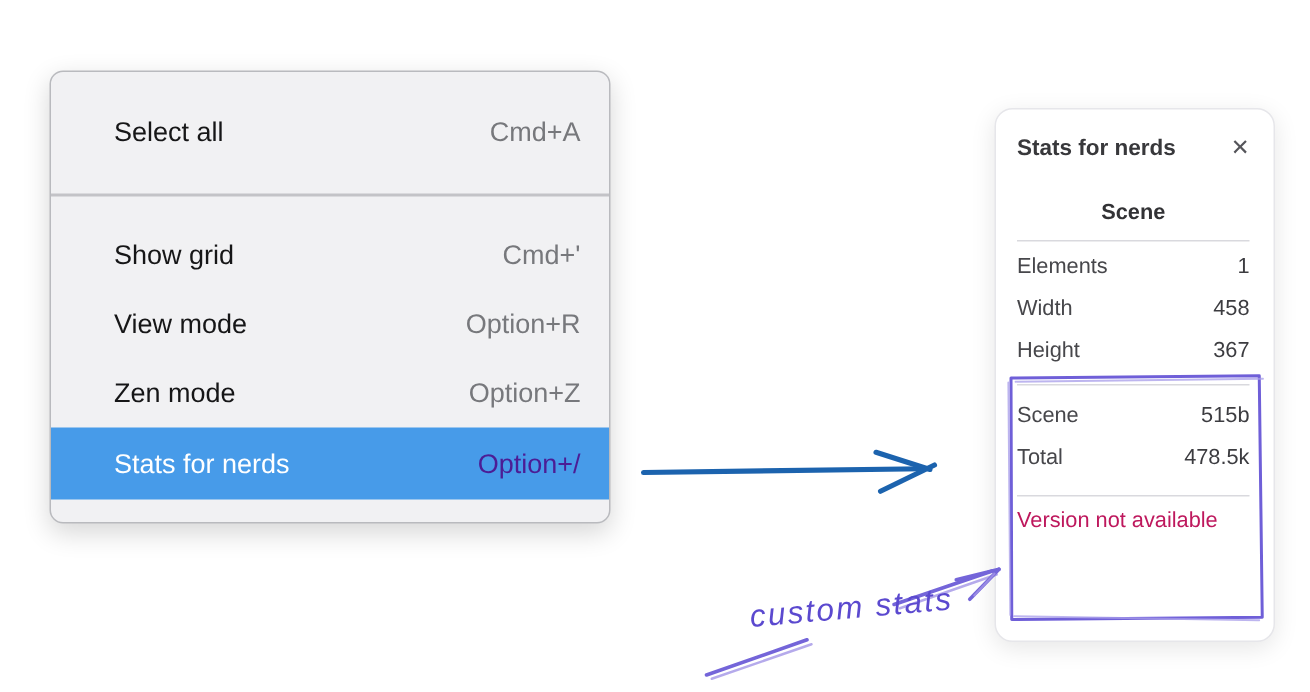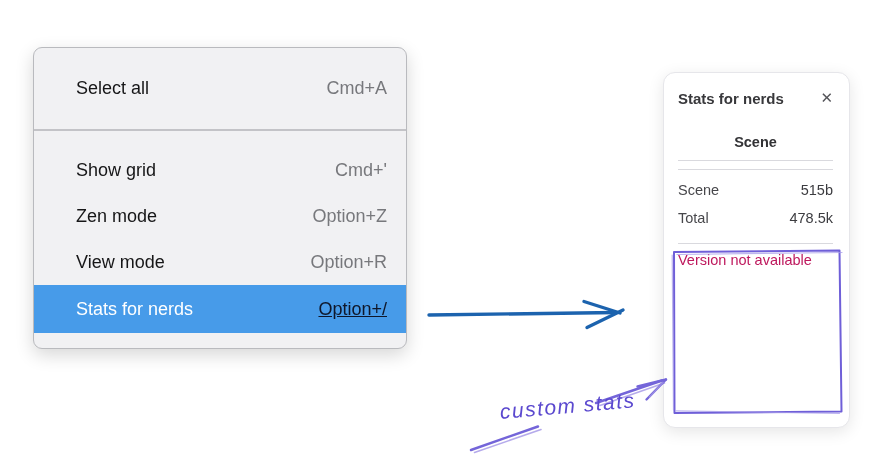--- a/index.html
+++ b/index.html
@@ -15,21 +15,21 @@
   }
   .menu-sec-top { padding-top: 17px; padding-bottom: 18px; }
   .menu-divider { border: 0; border-top: 2px solid #c3c3c7; }
   .menu-sec-bottom { padding-top: 16px; padding-bottom: 18px; }
   .menu-item {
     height: 46px; display: flex; align-items: center; justify-content: space-between;
     padding: 0 19px 0 42px; font-size: 18px; color: #161617; cursor: default;
   }
   .menu-item .shortcut { color: #77787c; }
   .menu-item.selected { height: 48px; background: #479be9; color: #ffffff; }
-  .menu-item.selected .shortcut { color: #0f172a; text-decoration: underline; }
+  .menu-item.selected .shortcut { color: #4c1d95; }
 
   
   .stats-panel {
     position: absolute; left: 663px; top: 72px; width: 187px; height: 356px;
     background: #ffffff; border: 1px solid #e6e6ea; border-radius: 12px;
     box-shadow: 0 4px 16px rgba(0,0,0,0.10);
     padding: 16px 16px 0 14px; font-size: 14.5px; color: #434347;
   }
   .panel-header { display: flex; align-items: center; justify-content: space-between; height: 18px; }
   .panel-title { font-size: 15px; font-weight: bold; color: #38383b; }
@@ -70,42 +70,56 @@
         <span class="shortcut">Cmd+A</span>
       </div>
     </div>
     <hr class="menu-divider">
     <div class="menu-sec-bottom">
       <div class="menu-item">
         <span>Show grid</span>
         <span class="shortcut">Cmd+'</span>
       </div>
       <div class="menu-item">
+        <span>View mode</span>
+        <span class="shortcut">Option+R</span>
+      </div>
+      <div class="menu-item">
         <span>Zen mode</span>
         <span class="shortcut">Option+Z</span>
-      </div>
-      <div class="menu-item">
-        <span>View mode</span>
-        <span class="shortcut">Option+R</span>
       </div>
       <div class="menu-item selected">
         <span>Stats for nerds</span>
         <span class="shortcut">Option+/</span>
       </div>
     </div>
   </div>
 
   <div class="stats-panel">
     <div class="panel-header">
       <span class="panel-title">Stats for nerds</span>
       <button class="close-button"><span>✕</span></button>
     </div>
 
     <div class="sec-heading h-scene">Scene</div>
     <hr class="rule r-scene">
+    <div class="rows-scene">
+      <div class="stat-row">
+        <span class="stat-label">Elements</span>
+        <span class="stat-value">1</span>
+      </div>
+      <div class="stat-row">
+        <span class="stat-label">Width</span>
+        <span class="stat-value">458</span>
+      </div>
+      <div class="stat-row">
+        <span class="stat-label">Height</span>
+        <span class="stat-value">367</span>
+      </div>
+    </div>
 
     <hr class="rule r-storage">
     <div class="rows-storage">
       <div class="stat-row">
         <span class="stat-label">Scene</span>
         <span class="stat-value">515b</span>
       </div>
       <div class="stat-row">
         <span class="stat-label">Total</span>
         <span class="stat-value">478.5k</span>

